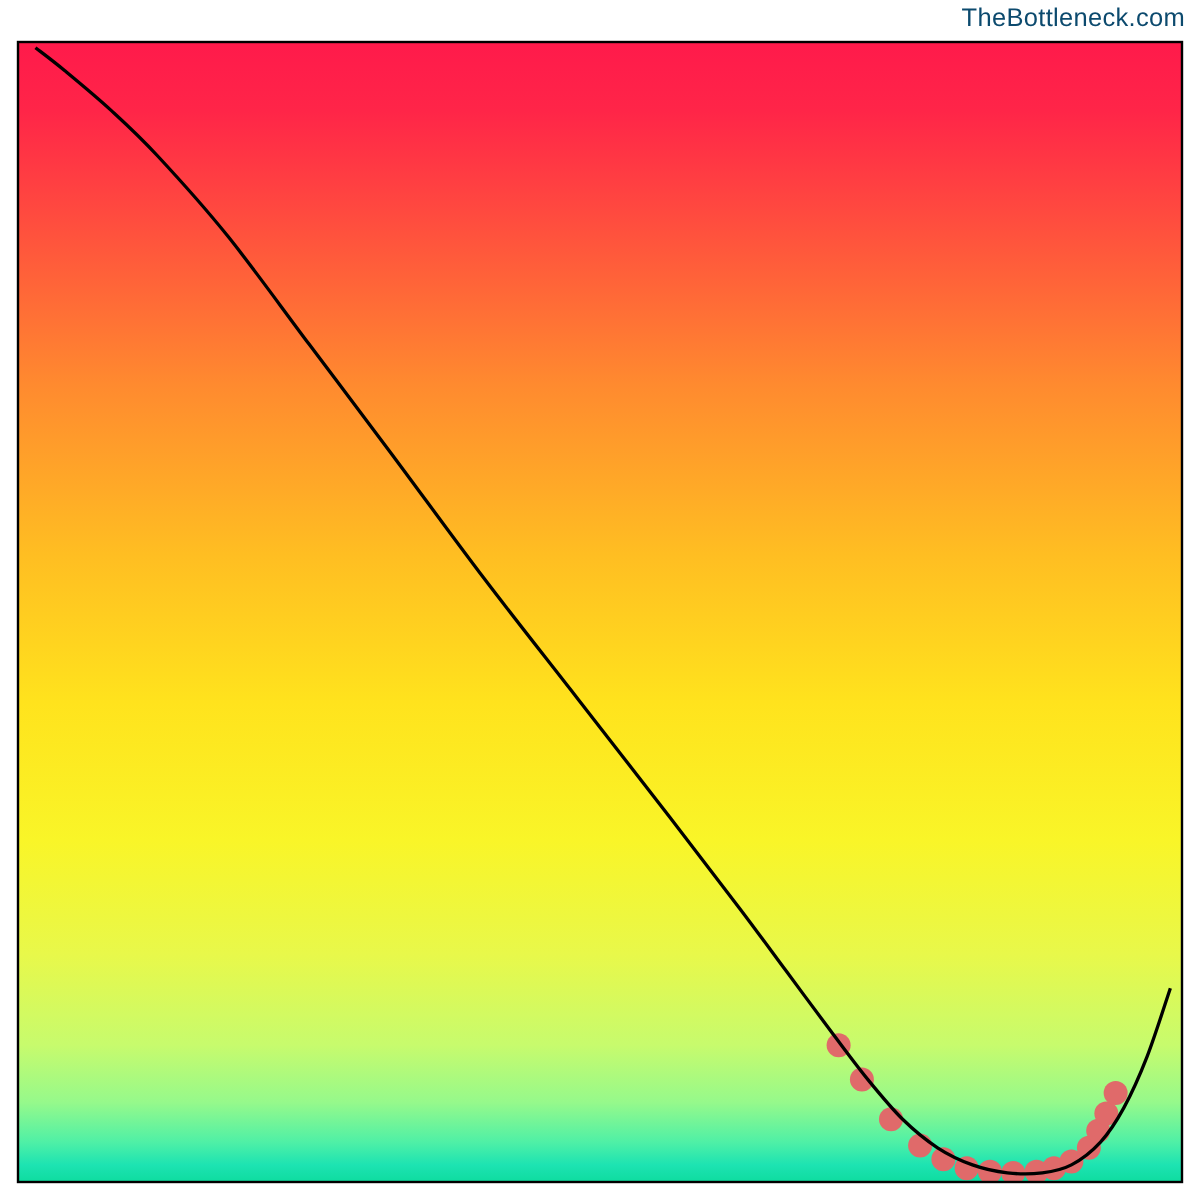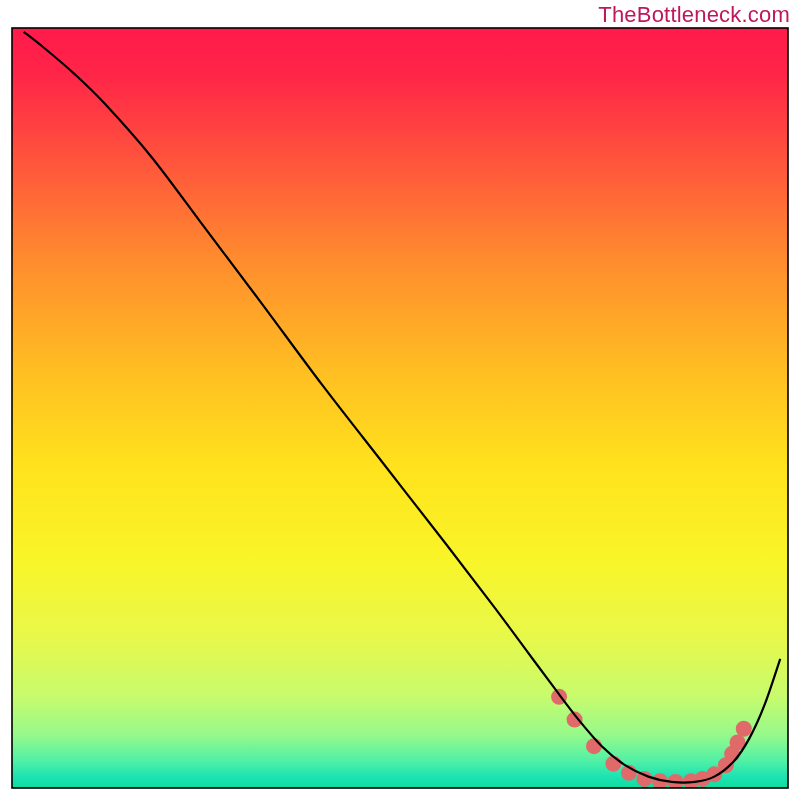--- a/index.html
+++ b/index.html
@@ -13,23 +13,23 @@
   }
   .chart-container {
     position: relative;
     width: 800px;
     height: 800px;
   }
   .watermark {
     position: absolute;
     top: 2px;
     right: 10px;
-    font-size: 22px;
+    font-size: 17px;
     font-weight: 500;
-    color: #be185d;
+    color: #0c4a6e;
     z-index: 10;
     letter-spacing: 0.2px;
   }
   svg.plot {
     position: absolute;
     top: 0;
     left: 0;
     width: 800px;
     height: 800px;
   }

